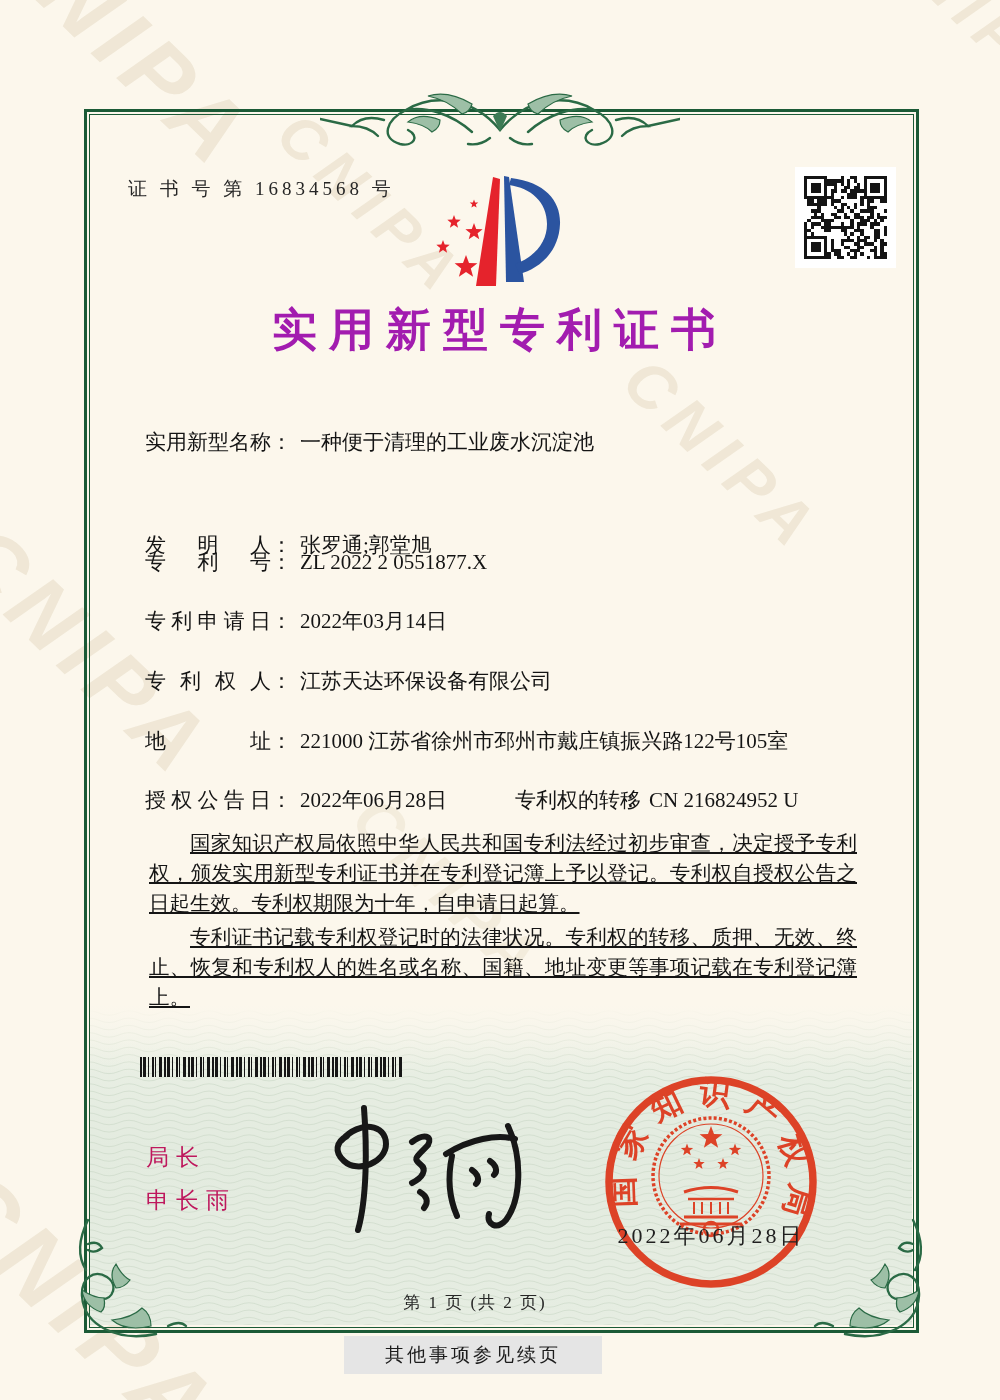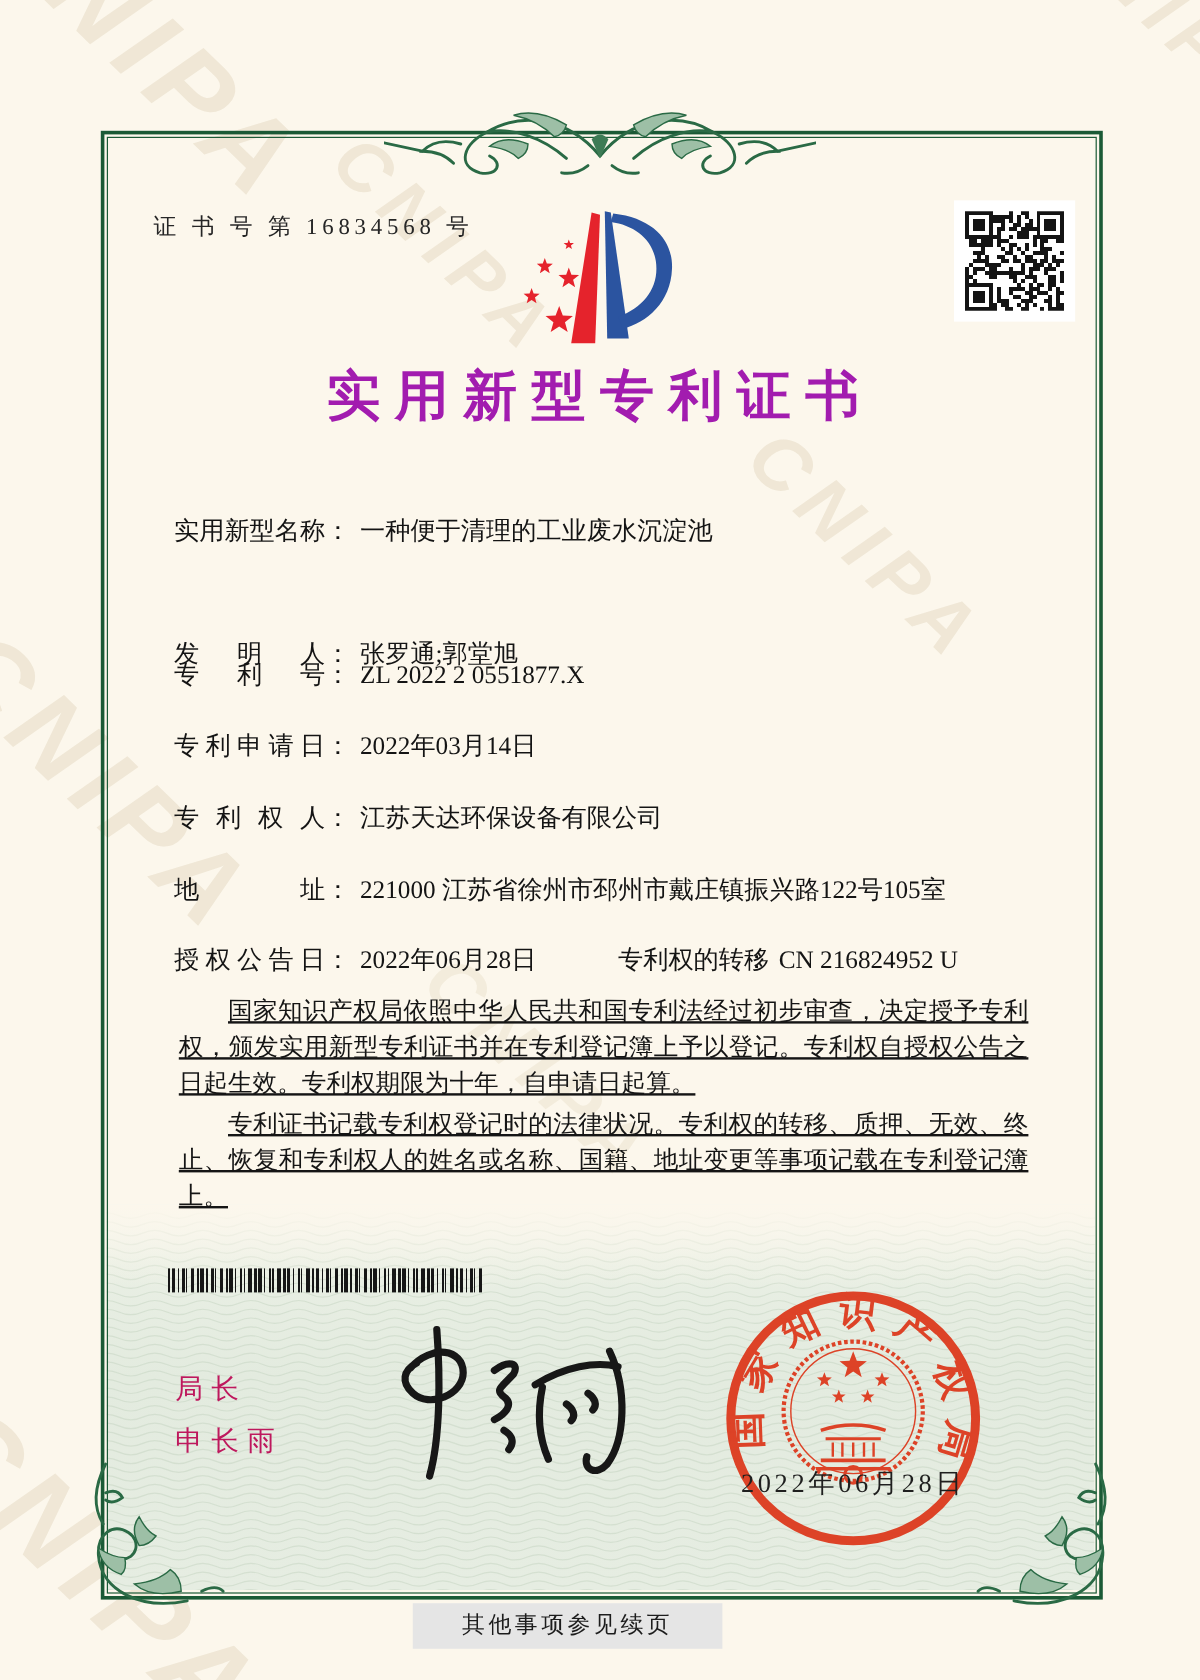--- a/index.html
+++ b/index.html
@@ -499,15 +499,16 @@
         <path d="M93,133 H139" fill="none" stroke-width="2.5"></path>
         <path d="M99,136 V148 M107,136 V148 M116,136 V148 M125,136 V148 M133,136 V148" fill="none" stroke-width="2"></path>
         <path d="M89,151 H143" fill="none" stroke-width="3"></path>
         <path d="M85,158 H147" fill="none" stroke-width="3"></path>
         <circle cx="116" cy="163" r="7" fill="none" stroke-width="2.5"></circle>
       </g>
       <text class="seal-date" x="116" y="177" text-anchor="middle">2022年06月28日</text>
     </g>
   </svg>
 
+  <div class="page-info">第 1 页 (共 2 页)</div>
   <div class="cont-note">其他事项参见续页</div>
 
 </div>
 
 </body></html>

